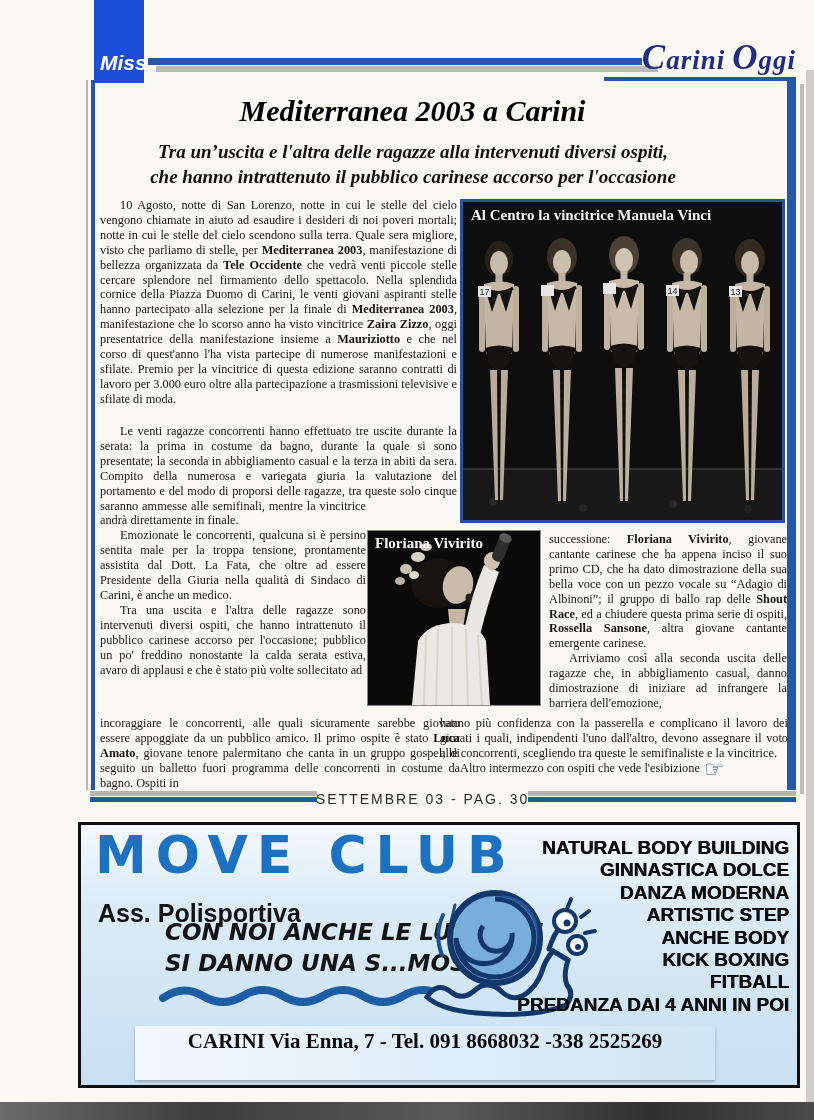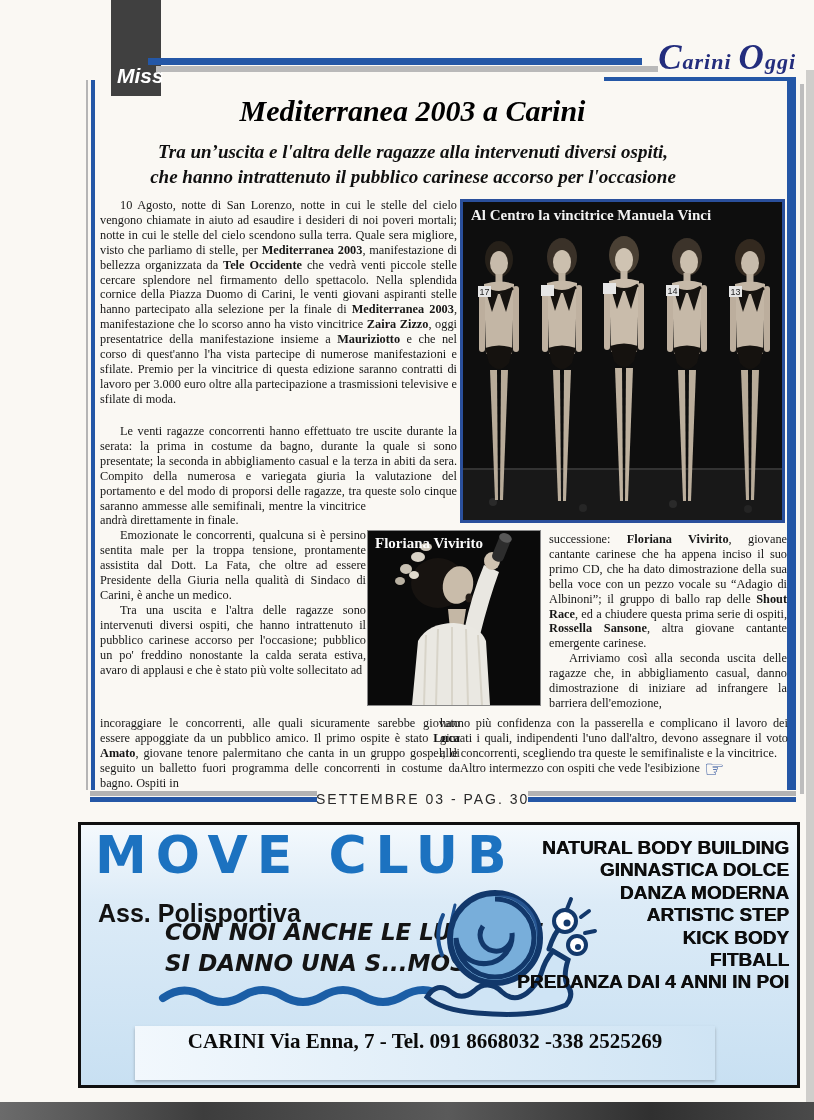--- a/index.html
+++ b/index.html
@@ -1,28 +1,28 @@
 <!DOCTYPE html>
 <html><head>
 <meta charset="utf-8">
 <style>
   html,body{margin:0;padding:0;background:#e8e6e0;}
   #page{position:relative;width:814px;height:1120px;background:#faf8f3;overflow:hidden;
         font-family:"Liberation Serif",serif;}
   .abs{position:absolute;}
 
   
-  .miss-tab{left:111px;top:0;width:50px;height:96px;background:#404040;}
+  .miss-tab{left:94px;top:0;width:50px;height:83px;background:#1d4ed8;}
   .miss-tab span{position:absolute;left:6px;bottom:8px;color:#fff;
         font:italic 700 21px "Liberation Sans",sans-serif;}
   .bar-blue-top{left:148px;top:58px;width:494px;height:7px;background:#2457a6;}
   .bar-gray-top{left:156px;top:66px;width:502px;height:6px;background:#b9b9b9;}
   .logo{right:18px;top:38px;color:#232d7d;font-style:italic;font-weight:700;
         font-family:"Liberation Serif",serif;white-space:nowrap;}
-  .logo .w{display:inline-block;font-size:22px;letter-spacing:1px;}
+  .logo .w{display:inline-block;font-size:27px;letter-spacing:1px;}
   .logo .w::first-letter{font-size:35px;}
   .logo .w2{margin-left:7px;}
   .logo-underline{left:604px;top:77px;width:192px;height:4px;background:#2457a6;}
 
   
   .frame-left-gray{left:86px;top:80px;width:2px;height:710px;background:#b5b5b5;}
   .frame-left-blue{left:91px;top:80px;width:4px;height:710px;background:#2457a6;}
   .frame-right-blue{left:787px;top:77px;width:9px;height:713px;background:#2457a6;}
   .frame-right-gray{left:800px;top:84px;width:4px;height:710px;background:#bdbdbd;}
 
@@ -285,21 +285,22 @@
       <circle cx="148" cy="56" r="11" fill="#ffffff" stroke="#12386b" stroke-width="4"></circle>
       <circle cx="150" cy="58" r="3.5" fill="#12386b"></circle>
       <circle cx="160" cy="80" r="9" fill="#ffffff" stroke="#12386b" stroke-width="4"></circle>
       <circle cx="161" cy="82" r="3" fill="#12386b"></circle>
     </svg>
     <div class="abs acts">
       <div>NATURAL BODY BUILDING</div>
       <div>GINNASTICA DOLCE</div>
       <div>DANZA MODERNA</div>
       <div>ARTISTIC STEP</div>
-      <div>KICK BODY</div>
+      <div>ANCHE BODY</div>
+      <div>KICK BOXING</div>
       <div>FITBALL</div>
       <div>PREDANZA DAI 4 ANNI IN POI</div>
     </div>
     <div class="abs contact">
       <div class="l1">CARINI  Via Enna, 7  -  Tel. 091 8668032 -338 2525269</div>
     </div>
   </div>
 
   <div class="abs scan-right"></div>
   <div class="abs scan-bottom"></div>

